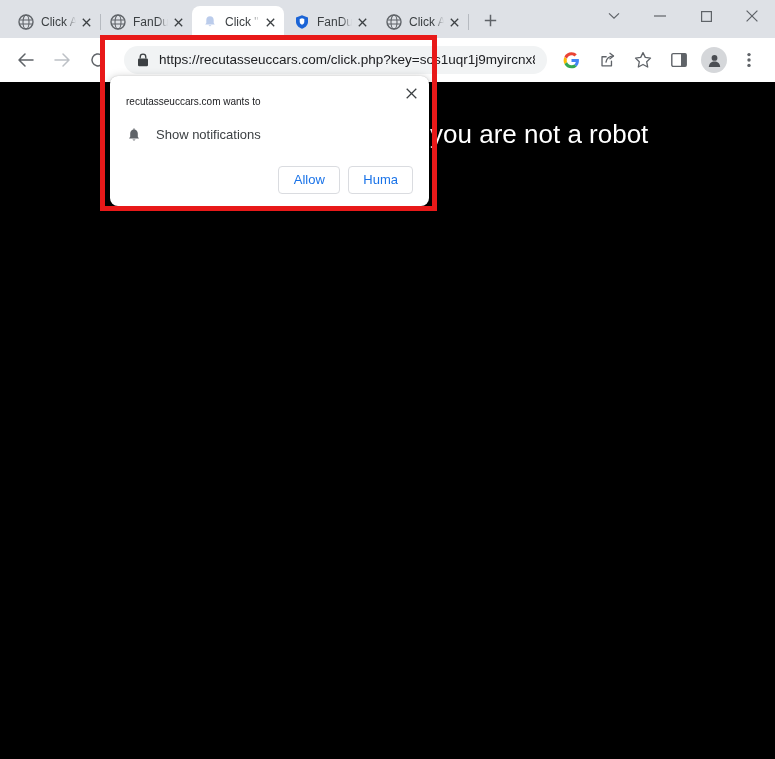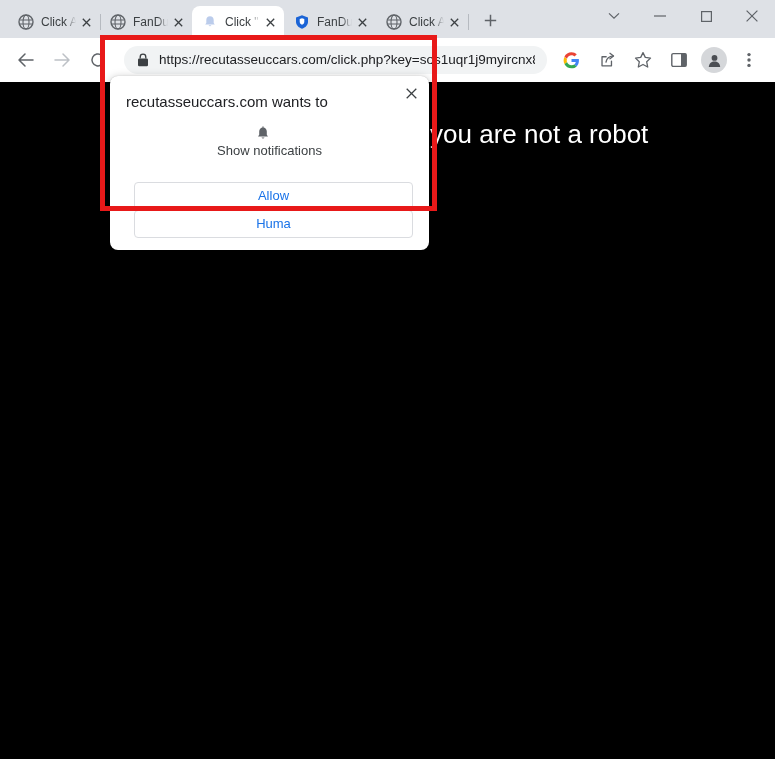--- a/index.html
+++ b/index.html
@@ -212,48 +212,46 @@
     position: absolute;
     right: 8px;
     top: 7px;
     width: 20px; height: 20px;
     display: flex;
     align-items: center;
     justify-content: center;
     cursor: default;
   }
   #dialog-title {
-    font-size: 15px;
+    font-size: 10px;
     color: #202124;
     line-height: 20px;
     padding-right: 24px;
     margin: 2px 0 0 0;
   }
   #permission-row {
     display: flex;
-    align-items: center;
+    align-items: flex-end;
     margin-top: 14px;
-    flex-direction: column;
   }
   #bell-icon {
     flex: 0 0 16px;
     width: 16px; height: 16px;
     margin-right: 14px;
     display: block;
   }
   #permission-label {
     font-size: 13px;
     color: #3c4043;
     line-height: 18px;
   }
   #dialog-actions {
     display: flex;
     justify-content: flex-end;
     margin-top: 22px;
-    flex-direction: column;
   }
   .dialog-btn {
     min-width: 62px;
     height: 28px;
     padding: 0 14px;
     margin-left: 8px;
     background: #ffffff;
     border: 1px solid #dadce0;
     border-radius: 4px;
     color: #1a73e8;

